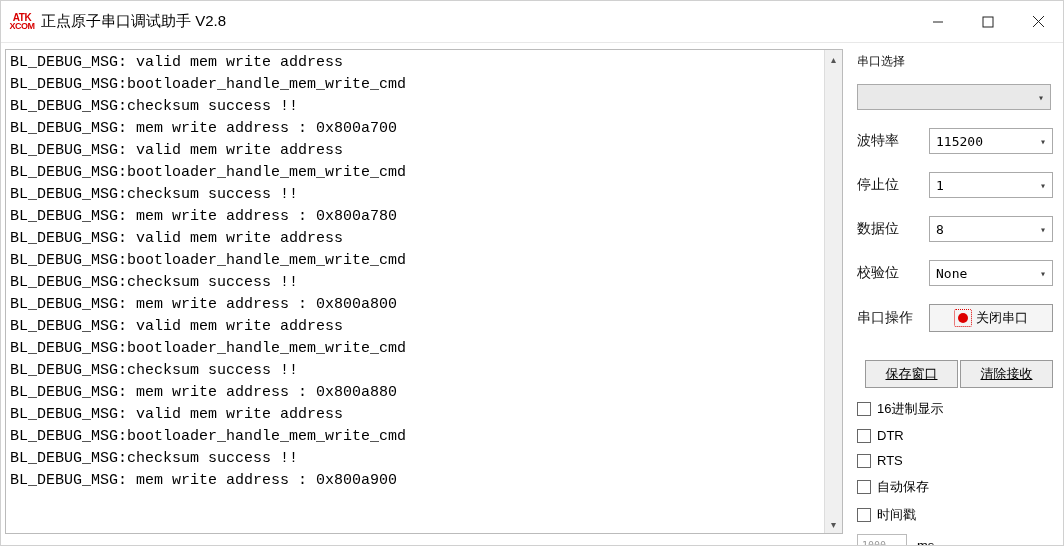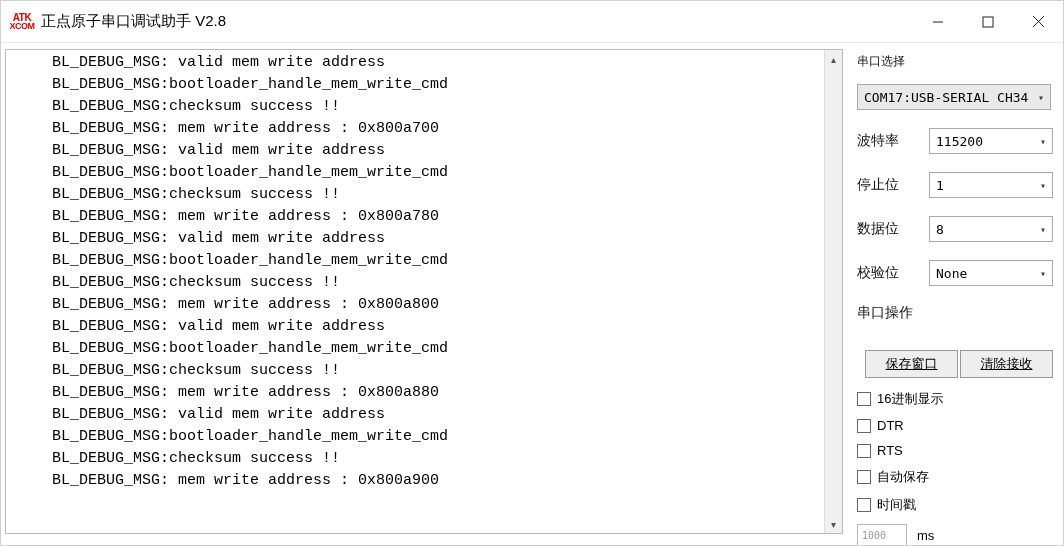--- a/index.html
+++ b/index.html
@@ -63,21 +63,20 @@
   }
   .log-content {
     font-family: "NSimSun", "SimSun", "Courier New", monospace;
     font-size: 15px;
     line-height: 22px;
     white-space: pre;
     padding: 2px 4px;
     height: 100%;
     overflow: hidden;
     color: #000;
-    margin-left: 42px;
   }
   .scrollbar {
     position: absolute;
     right: 0;
     top: 0;
     bottom: 0;
     width: 18px;
     background: #f0f0f0;
     border-left: 1px solid #ddd;
   }
@@ -279,21 +278,20 @@
     <div class="scrollbar">
       <div class="scroll-arrow top-a">▴</div>
       <div class="scroll-arrow bot-a">▾</div>
     </div>
   </div>
 
   <div class="side">
     <div class="side-title">串口选择</div>
 
     <div class="combo">
-      <span>COM17:USB-SERIAL CH34</span>
       <span class="arrow">▾</span>
     </div>
 
     <div class="row">
       <div class="row-label">波特率</div>
       <div class="select">
         <span>115200</span>
         <span class="arrow">▾</span>
       </div>
     </div>
@@ -317,20 +315,24 @@
     <div class="row">
       <div class="row-label">校验位</div>
       <div class="select">
         <span>None</span>
         <span class="arrow">▾</span>
       </div>
     </div>
 
     <div class="row">
       <div class="row-label">串口操作</div>
+      <div class="op-btn">
+        <span class="rec-icon"></span>
+        <span>关闭串口</span>
+      </div>
     </div>
 
     <div class="btn-row">
       <div class="btn">
         <span>保存窗口</span>
       </div>
       <div class="btn">
         <span>清除接收</span>
       </div>
     </div>

